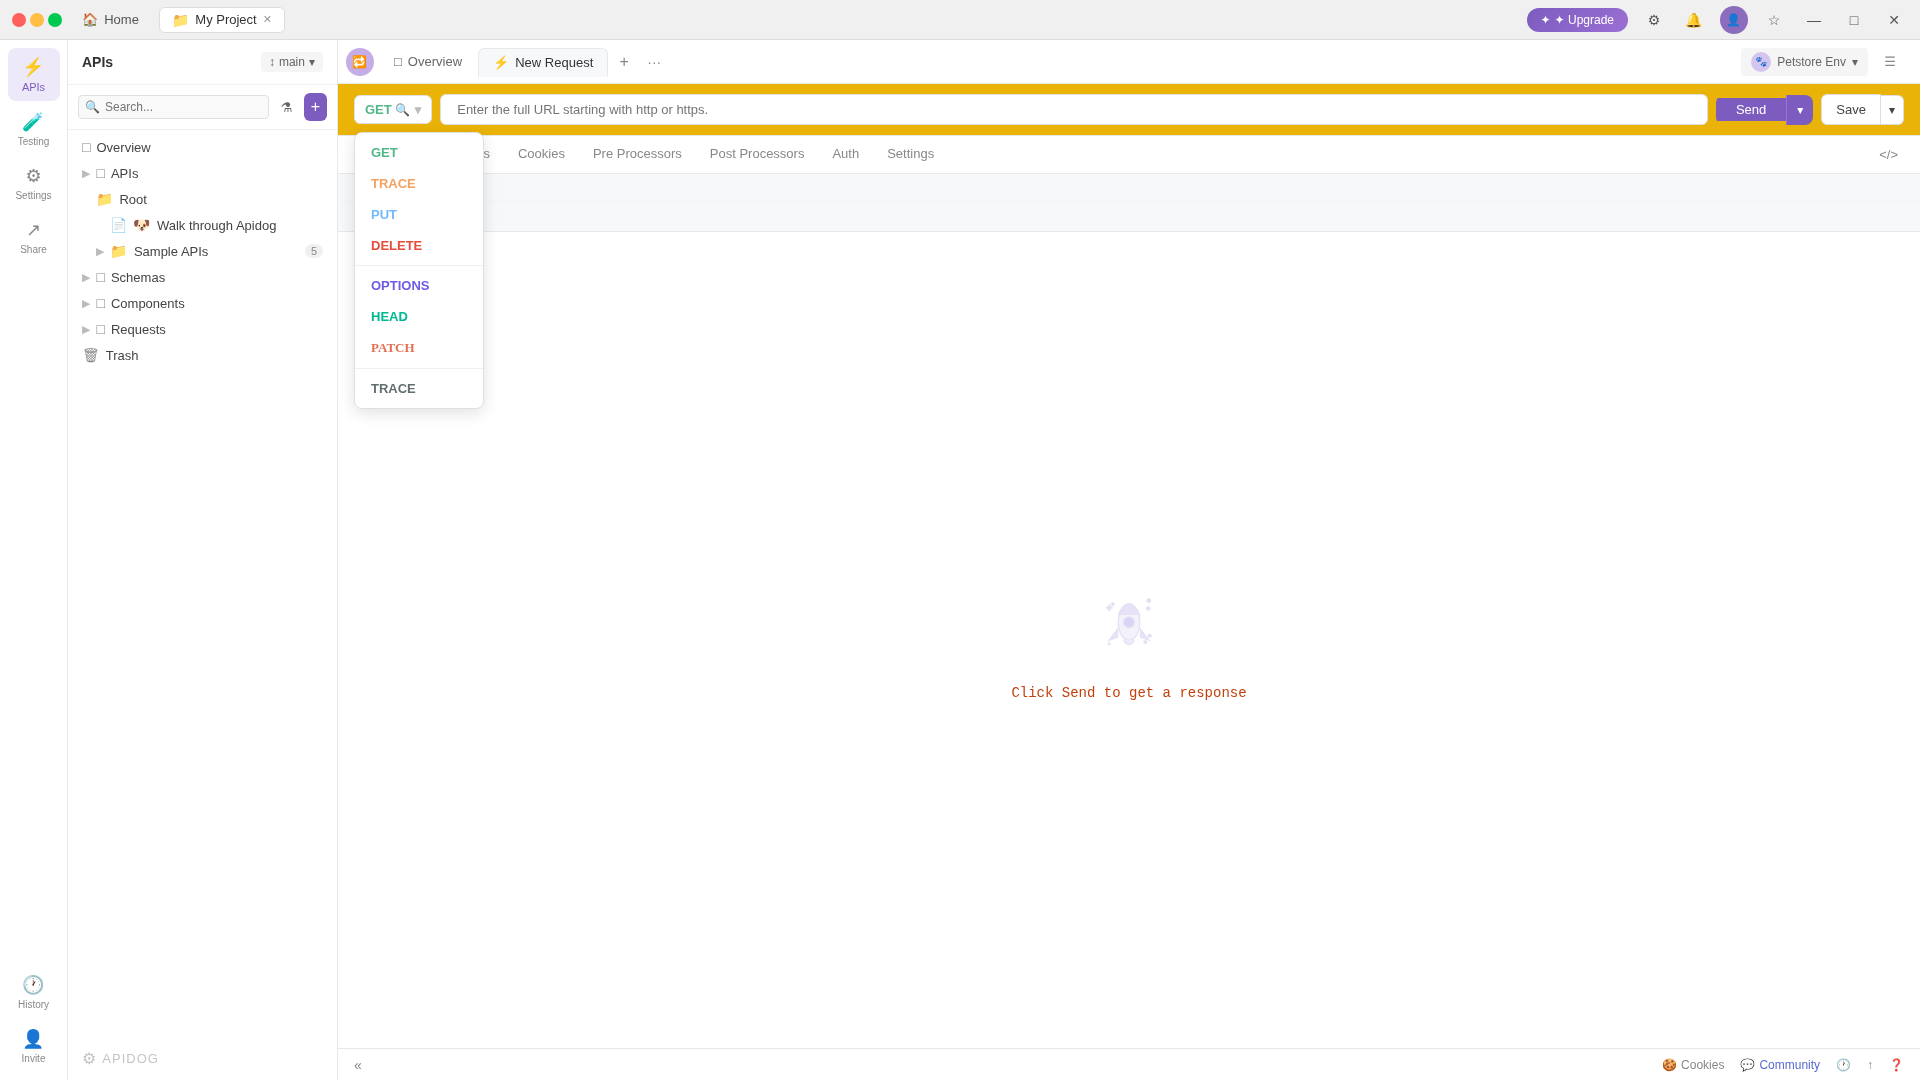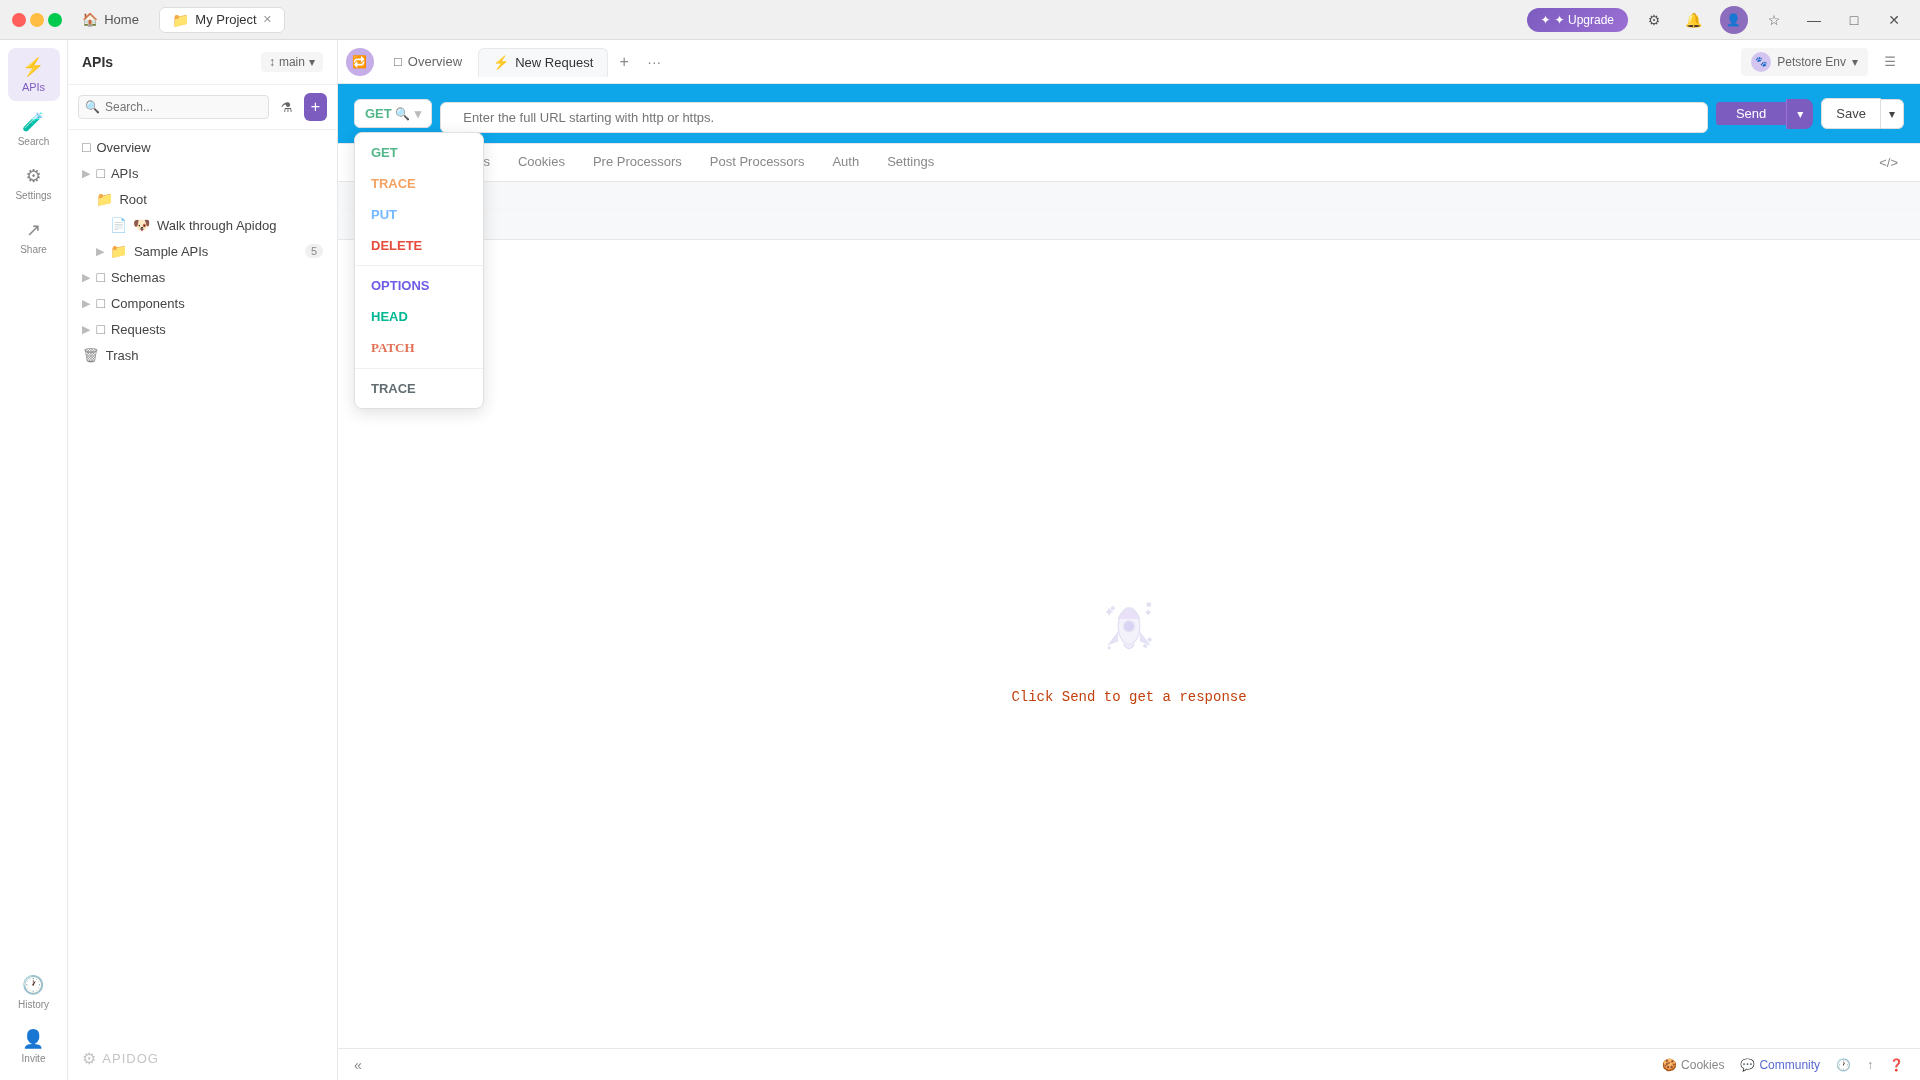--- a/index.html
+++ b/index.html
@@ -60,23 +60,23 @@
     .tab-item.active { background: #f7f8fa; color: #333; border: 1px solid #e8e8e8; border-bottom: 1px solid #f7f8fa; margin-bottom: -1px; }
     .tab-add-btn { width: 28px; height: 28px; display: flex; align-items: center; justify-content: center; cursor: pointer; color: #888; border-radius: 4px; border: none; background: none; font-size: 16px; }
     .tab-more-btn { width: 28px; height: 28px; display: flex; align-items: center; justify-content: center; cursor: pointer; color: #888; border-radius: 4px; border: none; background: none; font-size: 14px; }
     .tab-spacer { flex: 1; }
     .tab-bar-right { display: flex; align-items: center; gap: 8px; margin-right: 8px; }
     .env-selector { display: flex; align-items: center; gap: 6px; padding: 4px 10px; background: #f5f5f5; border-radius: 4px; font-size: 12px; color: #666; cursor: pointer; }
     .env-avatar { width: 20px; height: 20px; border-radius: 50%; background: #d4c5f0; display: flex; align-items: center; justify-content: center; font-size: 10px; }
     .hamburger-btn { width: 28px; height: 28px; display: flex; align-items: center; justify-content: center; cursor: pointer; color: #888; }
 
     
-    .url-bar { display: flex; align-items: center; gap: 8px; padding: 10px 16px; background: #0ea5e9; border-bottom: 1px solid #e8e8e8; flex-shrink: 0; position: relative; }
+    .url-bar { display: flex; align-items: center; gap: 8px; padding: 10px 16px; background: #eab308; border-bottom: 1px solid #e8e8e8; flex-shrink: 0; position: relative; }
     .method-dropdown { display: flex; align-items: center; gap: 4px; padding: 6px 10px; border: 1px solid #e0e0e0; border-radius: 6px; cursor: pointer; font-weight: 600; color: #52b788; font-size: 13px; background: #fff; }
-    .url-input { flex: 1; border: 1px solid #e0e0e0; border-radius: 6px; padding: 7px 22px; font-size: 13px; color: #999; outline: none; background: #fff; margin-top: 8px; }
+    .url-input { flex: 1; border: 1px solid #e0e0e0; border-radius: 6px; padding: 7px 16px; font-size: 13px; color: #999; outline: none; background: #fff; }
     .send-btn-group { display: flex; align-items: center; border-radius: 8px; overflow: hidden; }
     .send-btn { background: #7c5cbf; color: white; border: none; padding: 4px 20px; font-size: 13px; font-weight: 500; cursor: pointer; }
     .send-btn-arrow { background: #7c5cbf; color: white; border: none; padding: 8px 10px; font-size: 12px; cursor: pointer; border-left: 1px solid #9b6fd4; }
     .save-btn-group { display: flex; align-items: center; }
     .save-btn { background: #fff; color: #444; border: 1px solid #ddd; padding: 7px 14px; font-size: 13px; cursor: pointer; border-radius: 6px 0 0 6px; }
     .save-arrow-btn { background: #fff; color: #444; border: 1px solid #ddd; border-left: none; padding: 7px 8px; font-size: 12px; cursor: pointer; border-radius: 0 6px 6px 0; }
 
     
     .method-popup { position: absolute; top: 48px; left: 16px; background: #fff; border: 1px solid #e0e0e0; border-radius: 8px; box-shadow: 0 4px 16px rgba(0,0,0,0.12); z-index: 1000; min-width: 130px; padding: 4px 0; }
     .method-item { padding: 8px 16px; cursor: pointer; font-size: 13px; font-weight: 600; }
@@ -167,21 +167,21 @@
 
 <div class="app-body">
 
   <div class="icon-sidebar">
     <div class="icon-sidebar-item active">
       <span class="icon">⚡</span>
       <span style="font-size:11px;color:#7c5cbf;">APIs</span>
     </div>
     <div class="icon-sidebar-item">
       <span class="icon">🧪</span>
-      <span>Search</span>
+      <span>Testing</span>
     </div>
     <div class="icon-sidebar-item">
       <span class="icon">⚙</span>
       <span>Settings</span>
     </div>
     <div class="icon-sidebar-item">
       <span class="icon">↗</span>
       <span>Share</span>
     </div>
     <div class="icon-sidebar-spacer"></div>

